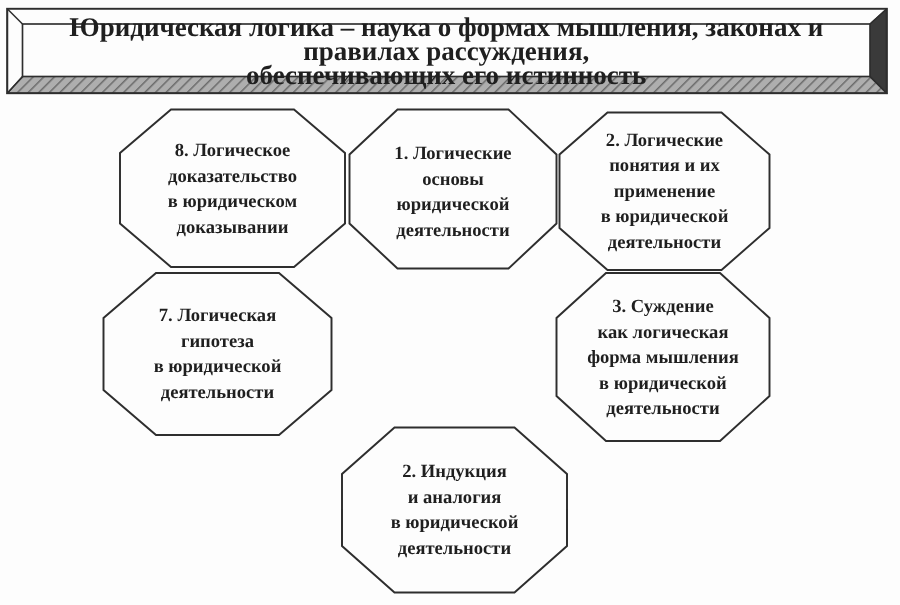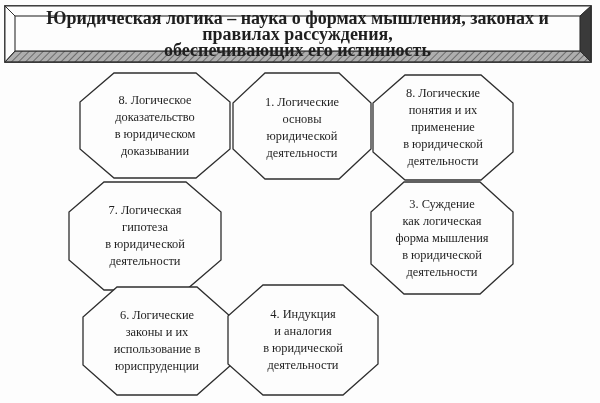--- a/index.html
+++ b/index.html
@@ -61,21 +61,21 @@
     position: absolute;
     left: 0;
     top: 0;
     right: 0;
     bottom: 0;
     display: flex;
     align-items: center;
     justify-content: center;
     text-align: center;
     white-space: pre-line;
-    font-weight: normal;
+    font-weight: bold;
     font-size: 12.4px;
     line-height: 17px;
     color: #1f1f1f;
     padding: 0 4px;
   }
 </style>
 </head>
 <body>
 
 <div class="page">
@@ -118,21 +118,21 @@
     <div class="oct-text">1. Логические
 основы
 юридической
 деятельности</div>
   </div>
 
   <div class="octagon" style="left:373px;top:75px;width:140px;height:105px">
     <svg width="144" height="109" viewBox="-2 -2 144 109">
       <polygon points="32,0 108,0 140,28 140,77 108,105 32,105 0,77 0,28" fill="#fdfdfd" stroke="#2e2e2e" stroke-width="1.3"></polygon>
     </svg>
-    <div class="oct-text">8. Логические
+    <div class="oct-text">2. Логические
 понятия и их
 применение
 в юридической
 деятельности</div>
   </div>
 
   <div class="octagon" style="left:69px;top:182px;width:152px;height:108px">
     <svg width="156" height="112" viewBox="-2 -2 156 112">
       <polygon points="35,0 117,0 152,30 152,78 117,108 35,108 0,78 0,30" fill="#fdfdfd" stroke="#2e2e2e" stroke-width="1.3"></polygon>
     </svg>
@@ -146,34 +146,25 @@
     <svg width="146" height="116" viewBox="-2 -2 146 116">
       <polygon points="33,0 109,0 142,30 142,82 109,112 33,112 0,82 0,30" fill="#fdfdfd" stroke="#2e2e2e" stroke-width="1.3"></polygon>
     </svg>
     <div class="oct-text">3. Суждение
 как логическая
 форма мышления
 в юридической
 деятельности</div>
   </div>
 
-  <div class="octagon" style="left:83px;top:287px;width:148px;height:108px">
-    <svg width="152" height="112" viewBox="-2 -2 152 112">
-      <polygon points="34,0 114,0 148,30 148,78 114,108 34,108 0,78 0,30" fill="#fdfdfd" stroke="#2e2e2e" stroke-width="1.3"></polygon>
-    </svg>
-    <div class="oct-text">6. Логические
-законы и их
-использование в
-юриспруденции</div>
-  </div>
 
   <div class="octagon" style="left:228px;top:285px;width:150px;height:110px">
     <svg width="154" height="114" viewBox="-2 -2 154 114">
       <polygon points="35,0 115,0 150,31 150,79 115,110 35,110 0,79 0,31" fill="#fdfdfd" stroke="#2e2e2e" stroke-width="1.3"></polygon>
     </svg>
-    <div class="oct-text">4. Индукция
+    <div class="oct-text">2. Индукция
 и аналогия
 в юридической
 деятельности</div>
   </div>
 
 
 </div>
 
 </body></html>

